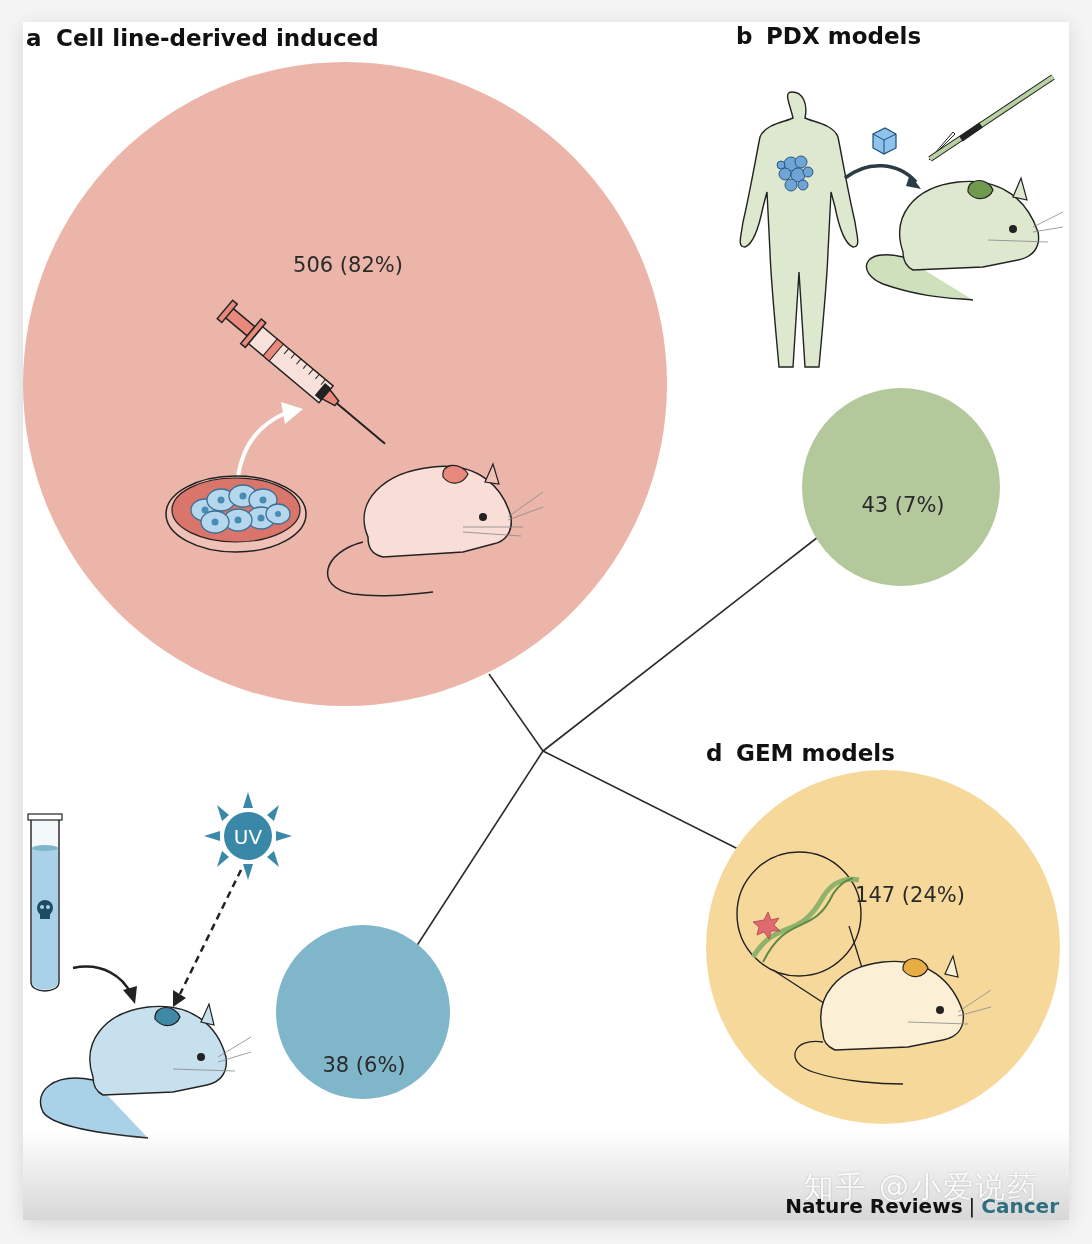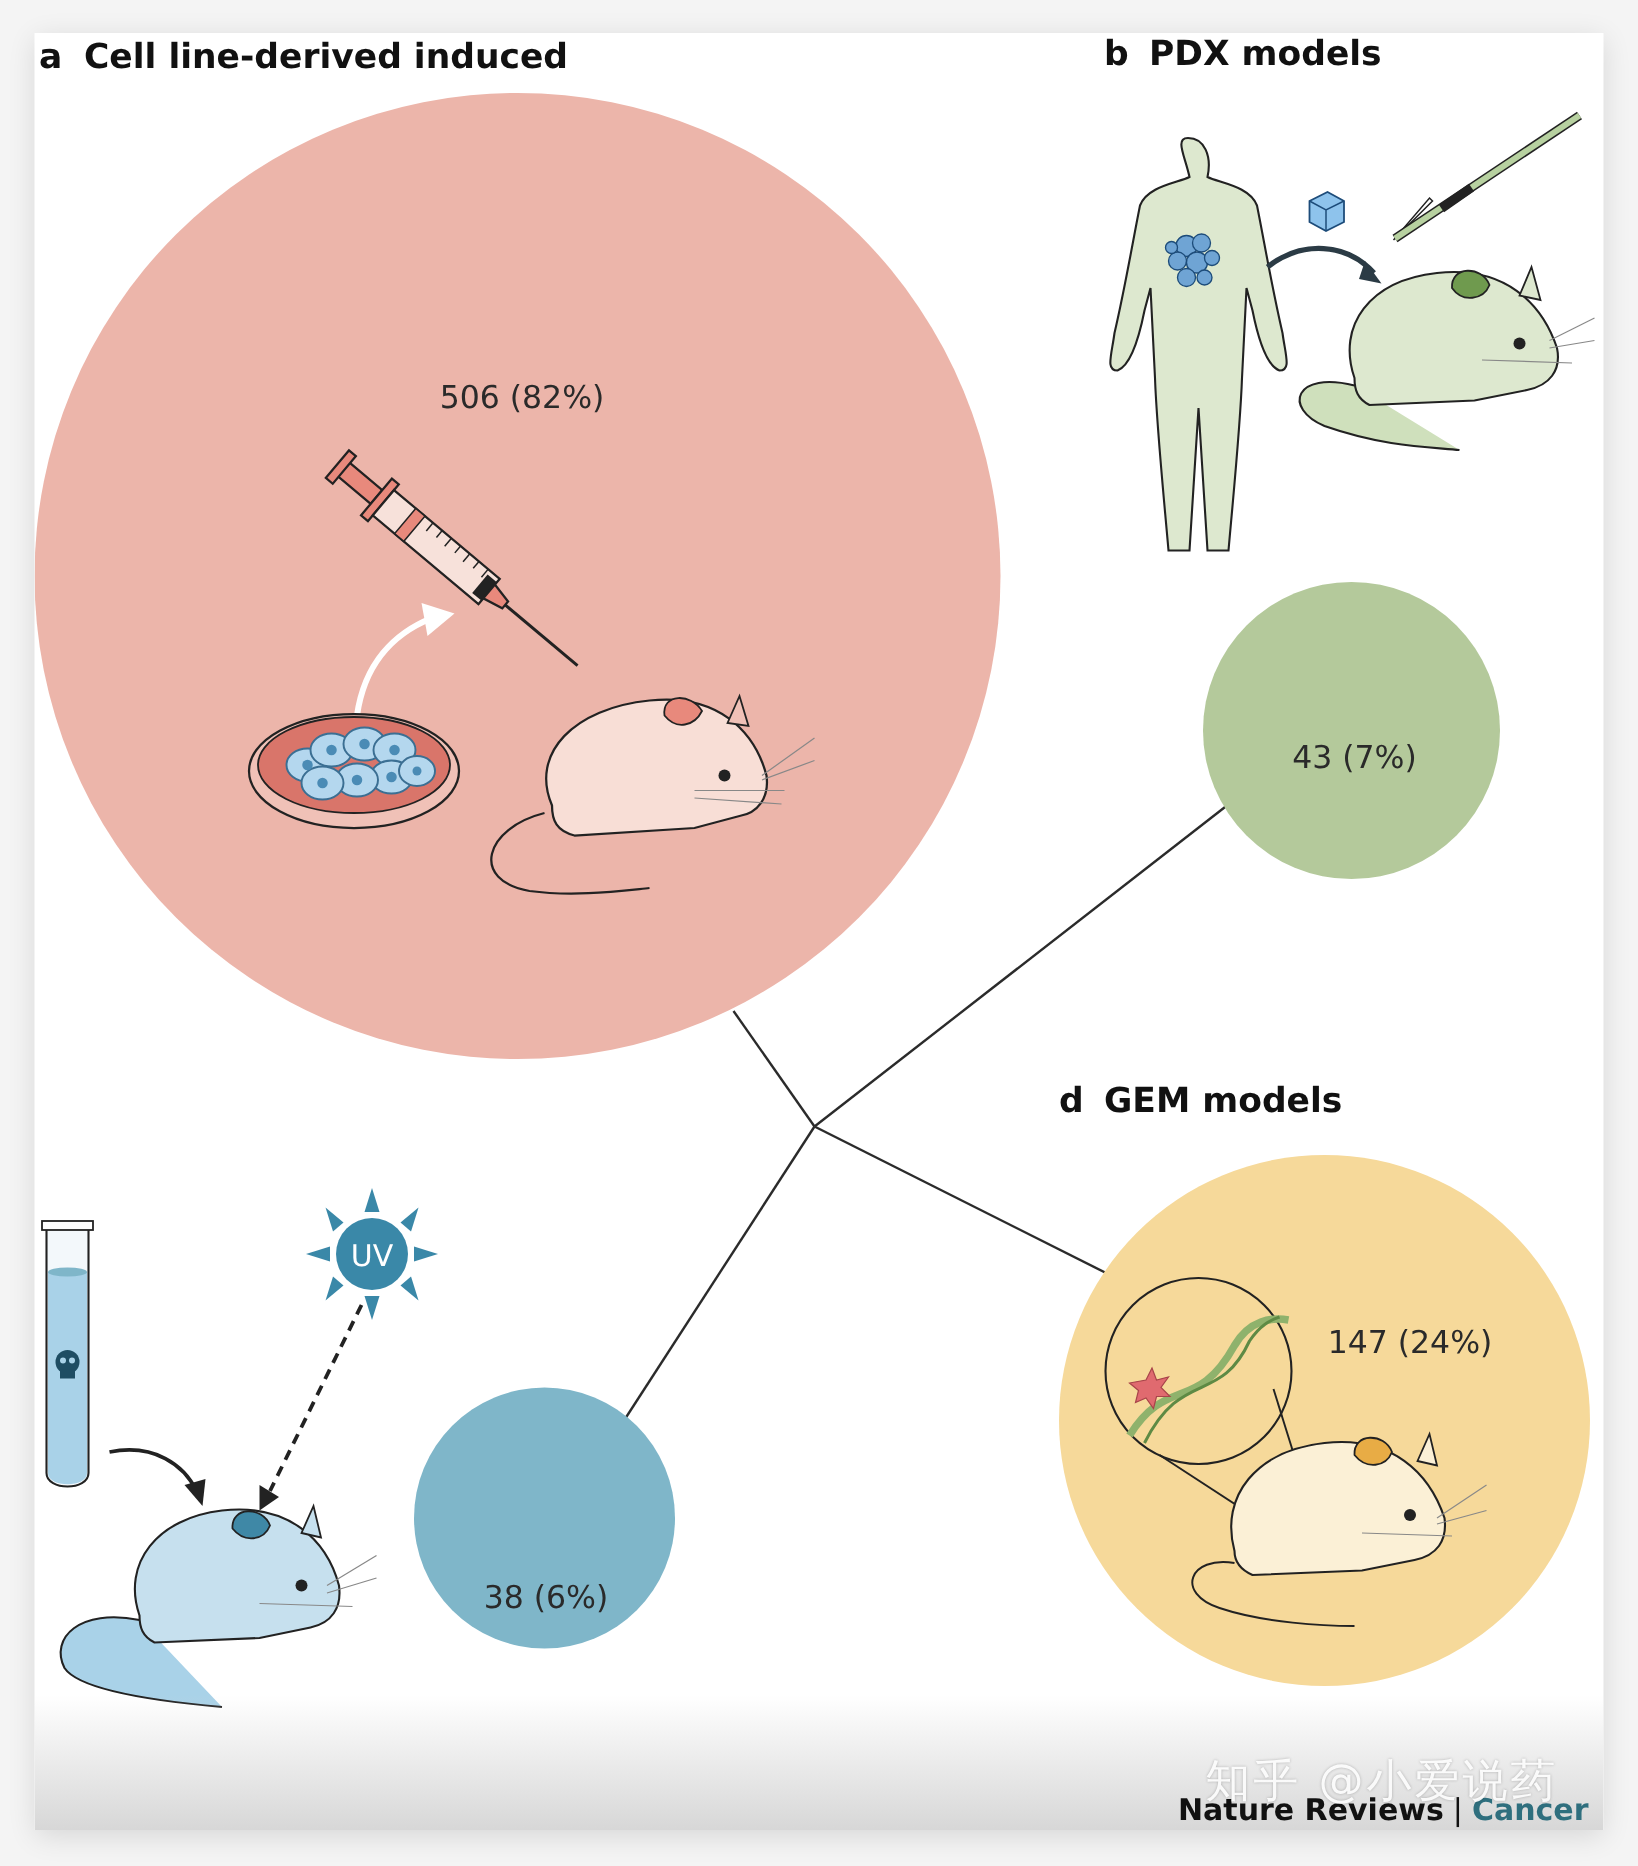--- a/index.html
+++ b/index.html
@@ -225,28 +225,28 @@
     </g>
     <text id="uv-text" x="225" y="822" font-family="DejaVu Sans, sans-serif" font-size="20" fill="#ffffff" text-anchor="middle">UV</text>
   </svg>
 
   <div class="panel-title" style="left:3px; top:2px;">
     <span class="letter">a</span><span>Cell line-derived induced</span>
   </div>
   <div class="panel-title" style="left:713px; top:0px;">
     <span class="letter">b</span><span>PDX models</span>
   </div>
-  <div class="panel-title" style="left:683px; top:698px;">
+  <div class="panel-title" style="left:683px; top:717px;">
     <span class="letter">d</span><span>GEM models</span>
   </div>
 
   <div class="count-label" style="left:325px; top:243px;">506 (82%)</div>
   <div class="count-label" style="left:880px; top:467px;margin-top:16px;">43 (7%)</div>
   <div class="count-label" style="left:341px; top:1043px;">38 (6%)</div>
-  <div class="count-label" style="left:917px; top:873px;">147 (24%)</div>
+  <div class="count-label" style="left:887px; top:873px;">147 (24%)</div>
 
   <div class="bottom-fade"></div>
 
   <div class="journal">
     <span>Nature Reviews</span><span class="sep">|</span><span class="sub">Cancer</span>
   </div>
   <div class="watermark">知乎 @小爱说药</div>
 </div>
 
 </body></html>

